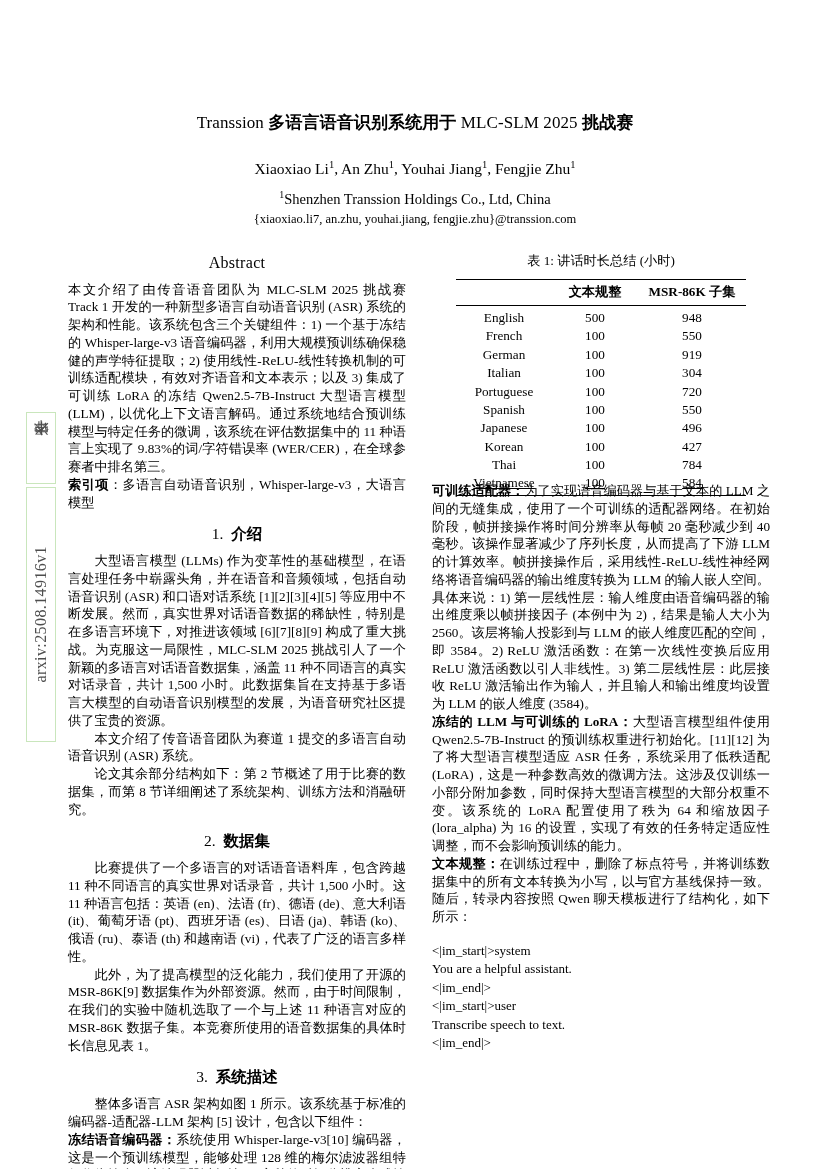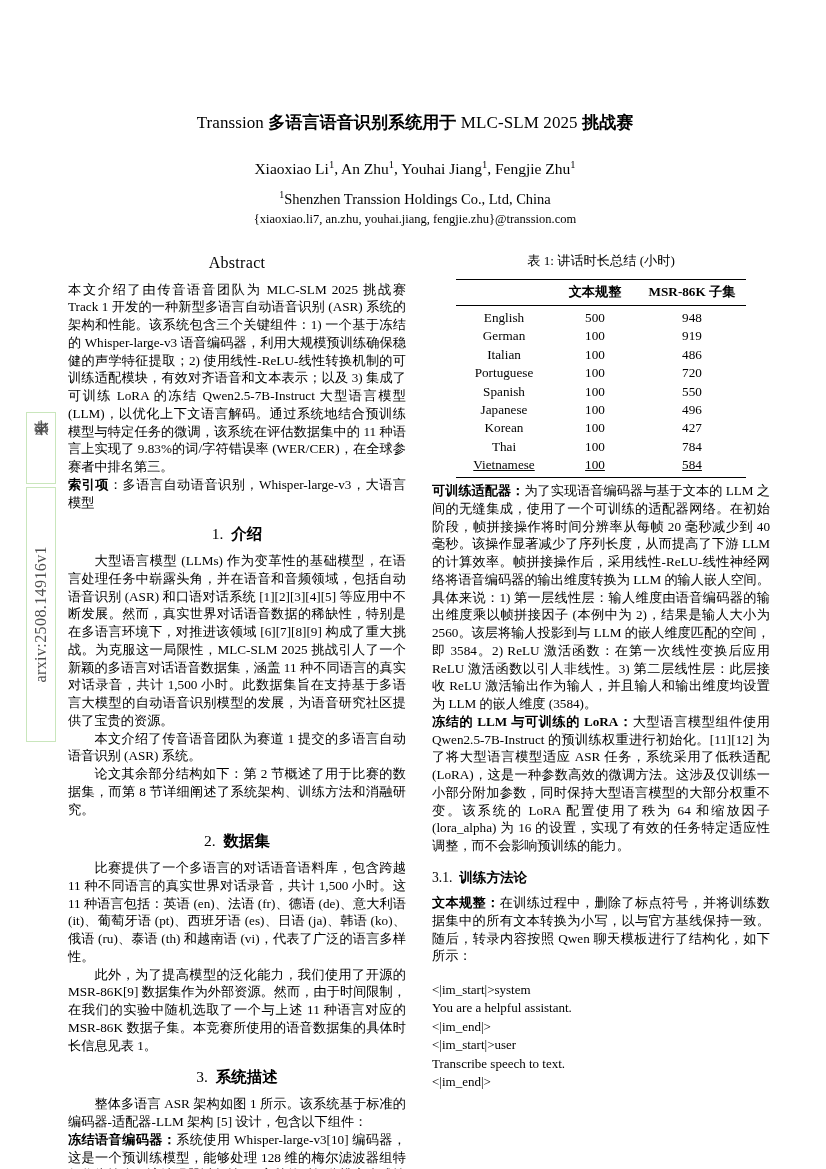--- a/index.html
+++ b/index.html
@@ -232,28 +232,33 @@
           <th class="c2">MSR-86K 子集</th>
         </tr>
       </thead>
       <tbody>
           <tr>
             <td class="lang">English</td>
             <td class="c1">500</td>
             <td class="c2">948</td>
           </tr>
           <tr>
+            <td class="lang">French</td>
+            <td class="c1">100</td>
+            <td class="c2">550</td>
+          </tr>
+          <tr>
             <td class="lang">German</td>
             <td class="c1">100</td>
             <td class="c2">919</td>
           </tr>
           <tr>
             <td class="lang">Italian</td>
             <td class="c1">100</td>
-            <td class="c2">486</td>
+            <td class="c2">304</td>
           </tr>
           <tr>
             <td class="lang">Portuguese</td>
             <td class="c1">100</td>
             <td class="c2">720</td>
           </tr>
           <tr>
             <td class="lang">Spanish</td>
             <td class="c1">100</td>
             <td class="c2">550</td>
@@ -279,21 +284,20 @@
             <td class="c2">584</td>
           </tr>
         </tbody>
     </table>
   </div>
 
   <div class="col col-right">
     <p class="noind"><span class="runin">可训练适配器：</span><span>为了实现语音编码器与基于文本的 LLM 之间的无缝集成，使用了一个可训练的适配器网络。在初始阶段，帧拼接操作将时间分辨率从每帧 20 毫秒减少到 40 毫秒。该操作显著减少了序列长度，从而提高了下游 LLM 的计算效率。帧拼接操作后，采用线性-ReLU-线性神经网络将语音编码器的输出维度转换为 LLM 的输人嵌人空间。具体来说：1) 第一层线性层：输人维度由语音编码器的输出维度乘以帧拼接因子 (本例中为 2)，结果是输人大小为 2560。该层将输人投影到与 LLM 的嵌人维度匹配的空间，即 3584。2) ReLU 激活函数：在第一次线性变换后应用 ReLU 激活函数以引人非线性。3) 第二层线性层：此层接收 ReLU 激活输出作为输人，并且输人和输出维度均设置为 LLM 的嵌人维度 (3584)。</span></p>
     <p class="noind"><span class="runin">冻结的 LLM 与可训练的 LoRA：</span><span>大型语言模型组件使用 Qwen2.5-7B-Instruct 的预训练权重进行初始化。[11][12] 为了将大型语言模型适应 ASR 任务，系统采用了低秩适配 (LoRA)，这是一种参数高效的微调方法。这涉及仅训练一小部分附加参数，同时保持大型语言模型的大部分权重不变。该系统的 LoRA 配置使用了秩为 64 和缩放因子 (lora_alpha) 为 16 的设置，实现了有效的任务特定适应性调整，而不会影响预训练的能力。</span></p>
 
-    <div class="subsec-head"><span class="num">3.1.</span>&nbsp;&nbsp;<span>训练方法论</span></div>
     <p class="noind"><span class="runin">文本规整：</span><span>在训练过程中，删除了标点符号，并将训练数据集中的所有文本转换为小写，以与官方基线保持一致。随后，转录内容按照 Qwen 聊天模板进行了结构化，如下所示：</span></p>
     <div class="codeblock">&lt;|im_start|&gt;system
 You are a helpful assistant.
 &lt;|im_end|&gt;
 &lt;|im_start|&gt;user
 Transcribe speech to text.
 &lt;|im_end|&gt;</div>
   </div>
 
 </div>

